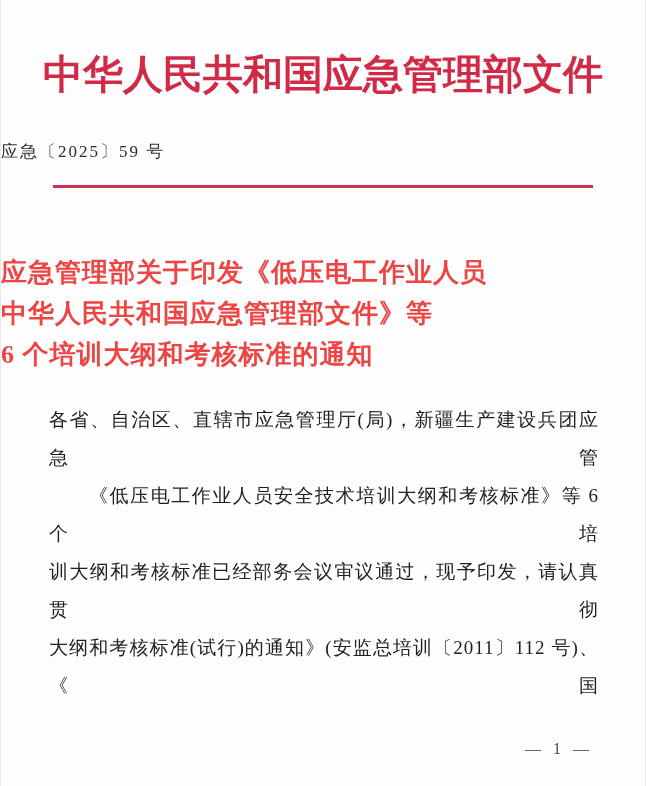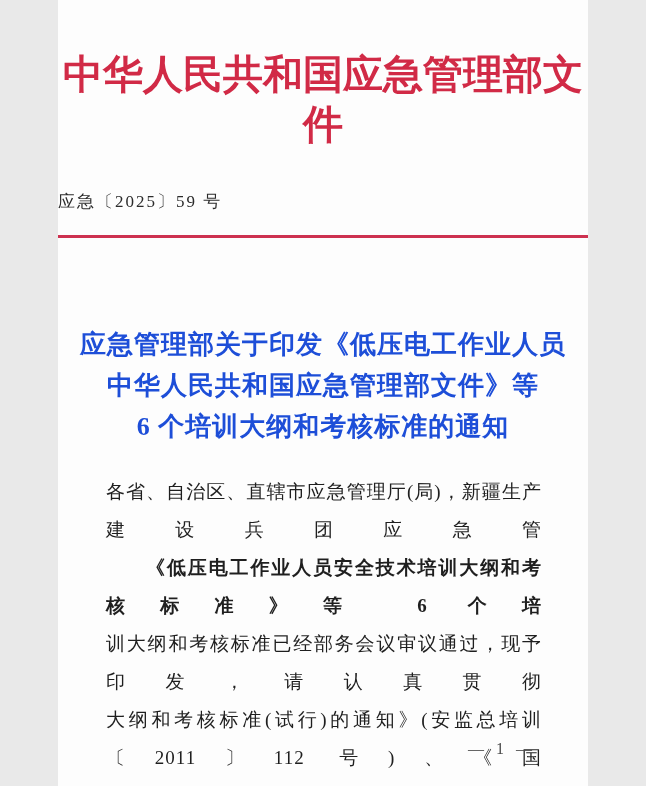--- a/index.html
+++ b/index.html
@@ -3,21 +3,21 @@
 <meta charset="utf-8">
 <style>
   html, body {
     margin: 0;
     padding: 0;
     background: #e9e9e9;
     font-family: "Liberation Serif", "DejaVu Serif", serif;
   }
   .page {
     position: relative;
-    width: 530px;
+    width: 644px;
     height: 786px;
     margin: 0 auto;
     background: #fdfdfd;
     overflow: hidden;
     color: #222;
   }
   .masthead {
     margin-top: 50px;
     text-align: center;
     font-size: 40px;
@@ -34,47 +34,45 @@
     color: #2b2b2b;
     font-family: "Liberation Serif", "DejaVu Serif", serif;
   }
   .red-divider {
     margin: 22px auto 0 auto;
     width: 540px;
     height: 3px;
     border: none;
   }
   .doc-title {
-    margin-top: 86px;
-    text-align: center;
+    margin-top: 64px;
     font-weight: bold;
     font-size: 26px;
     line-height: 41px;
-    color: #1d4ed8;
+    color: #ef4444;
     letter-spacing: 1px;
   }
   .body-text {
     margin: 26px 46px 0 48px;
     font-size: 19px;
     line-height: 38px;
     color: #1f1f1f;
     letter-spacing: 1px;
   }
   .line {
     white-space: nowrap;
     overflow: visible;
   }
   .just {
     white-space: normal;
     text-align: justify;
     text-align-last: justify;
   }
   .indent {
     text-indent: 40px;
-    font-weight: bold;
   }
   .page-number {
     position: absolute;
     right: 52px;
     bottom: 28px;
     font-size: 16px;
     letter-spacing: 4px;
     color: #4a4a4a;
   }
 </style>

